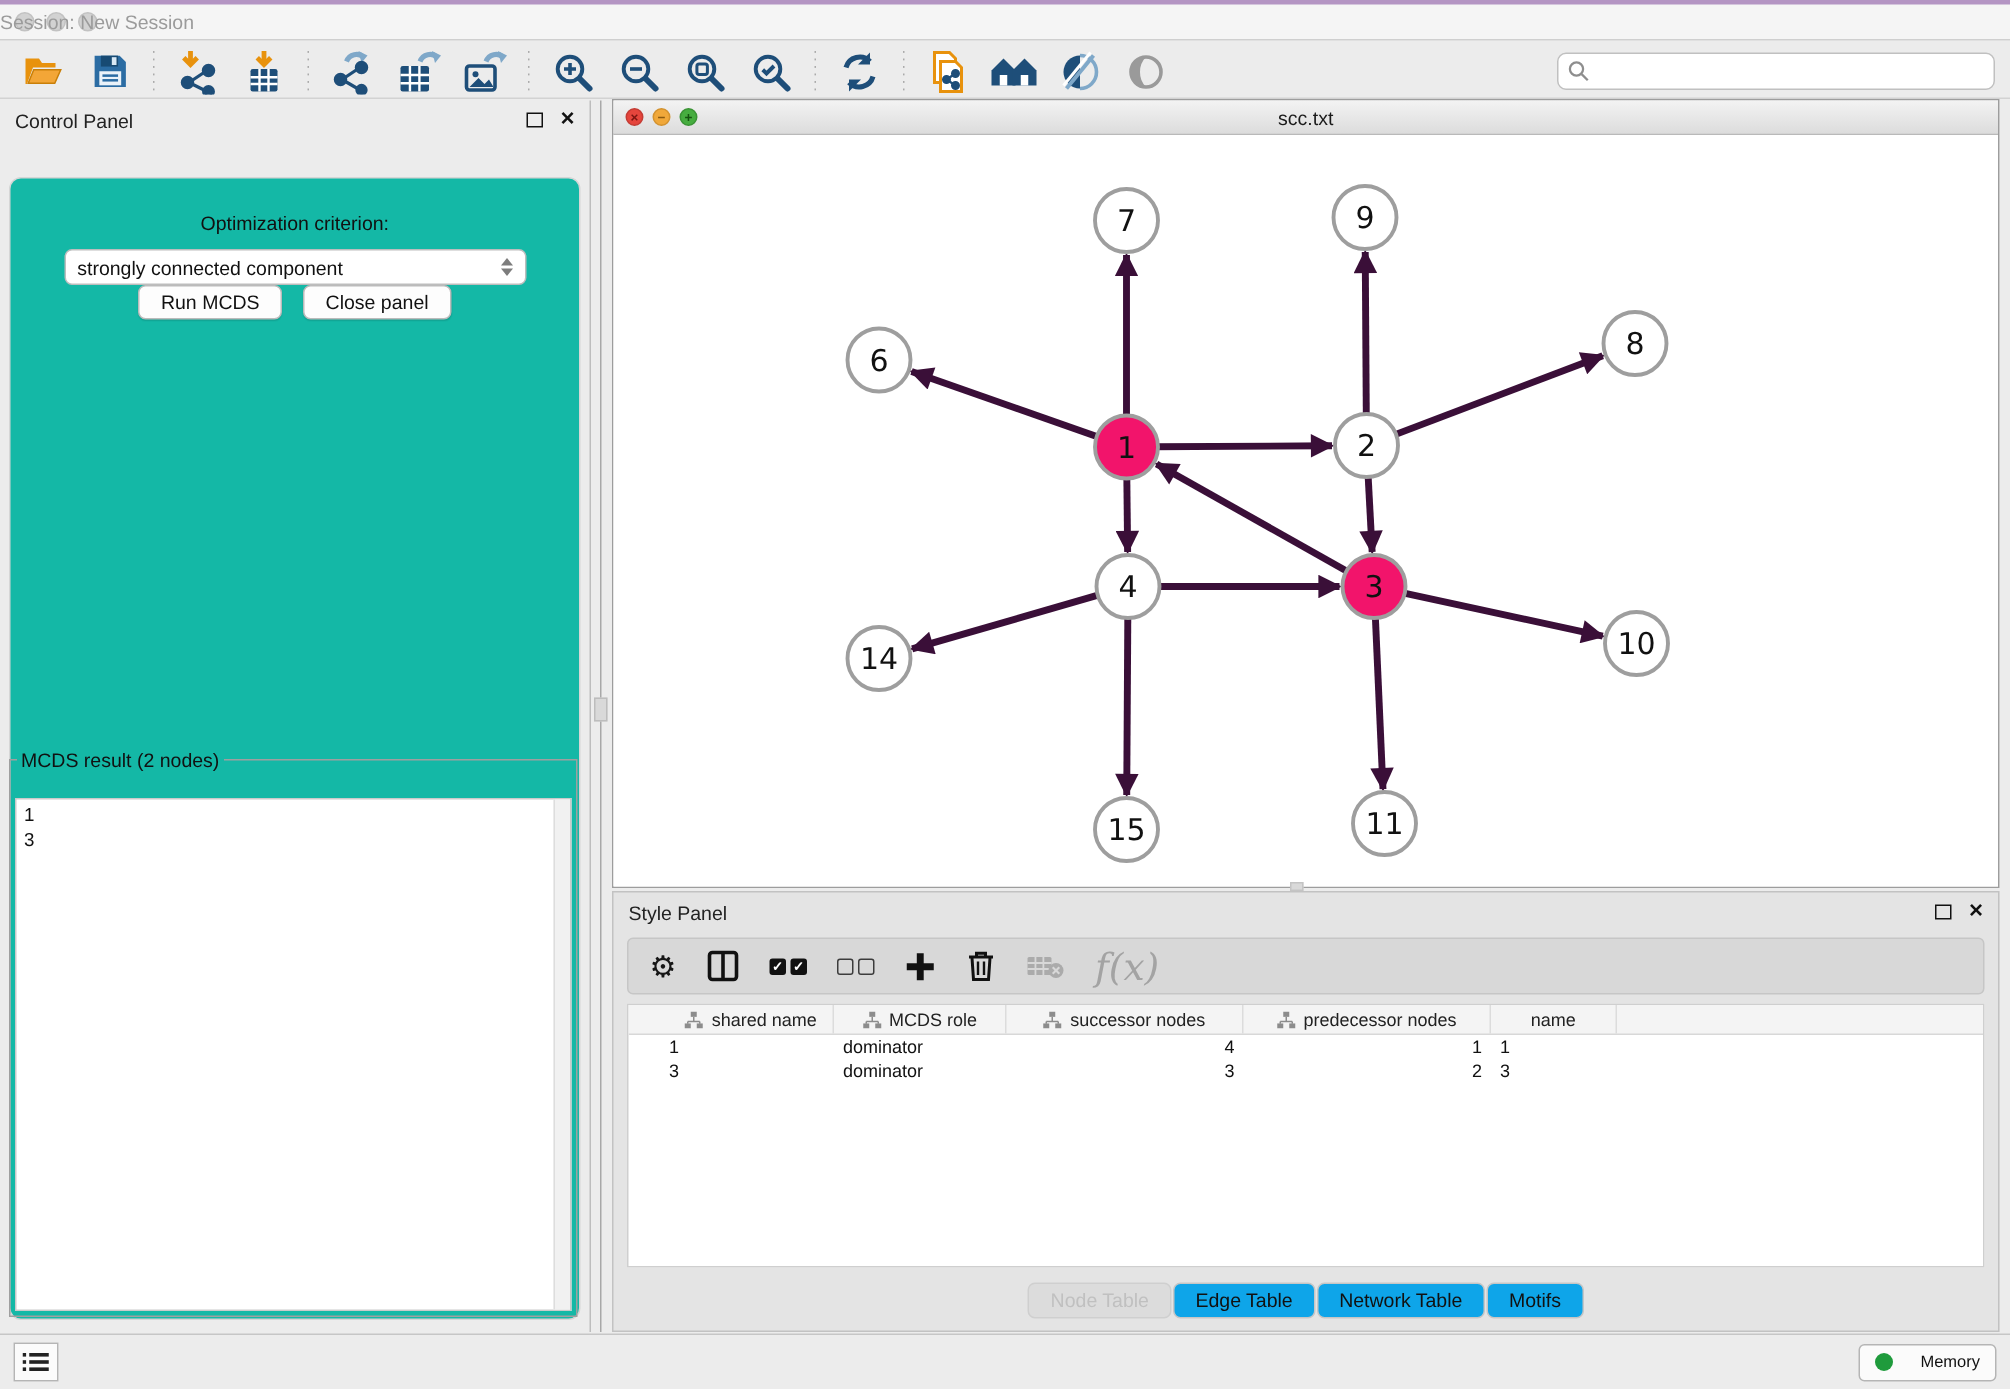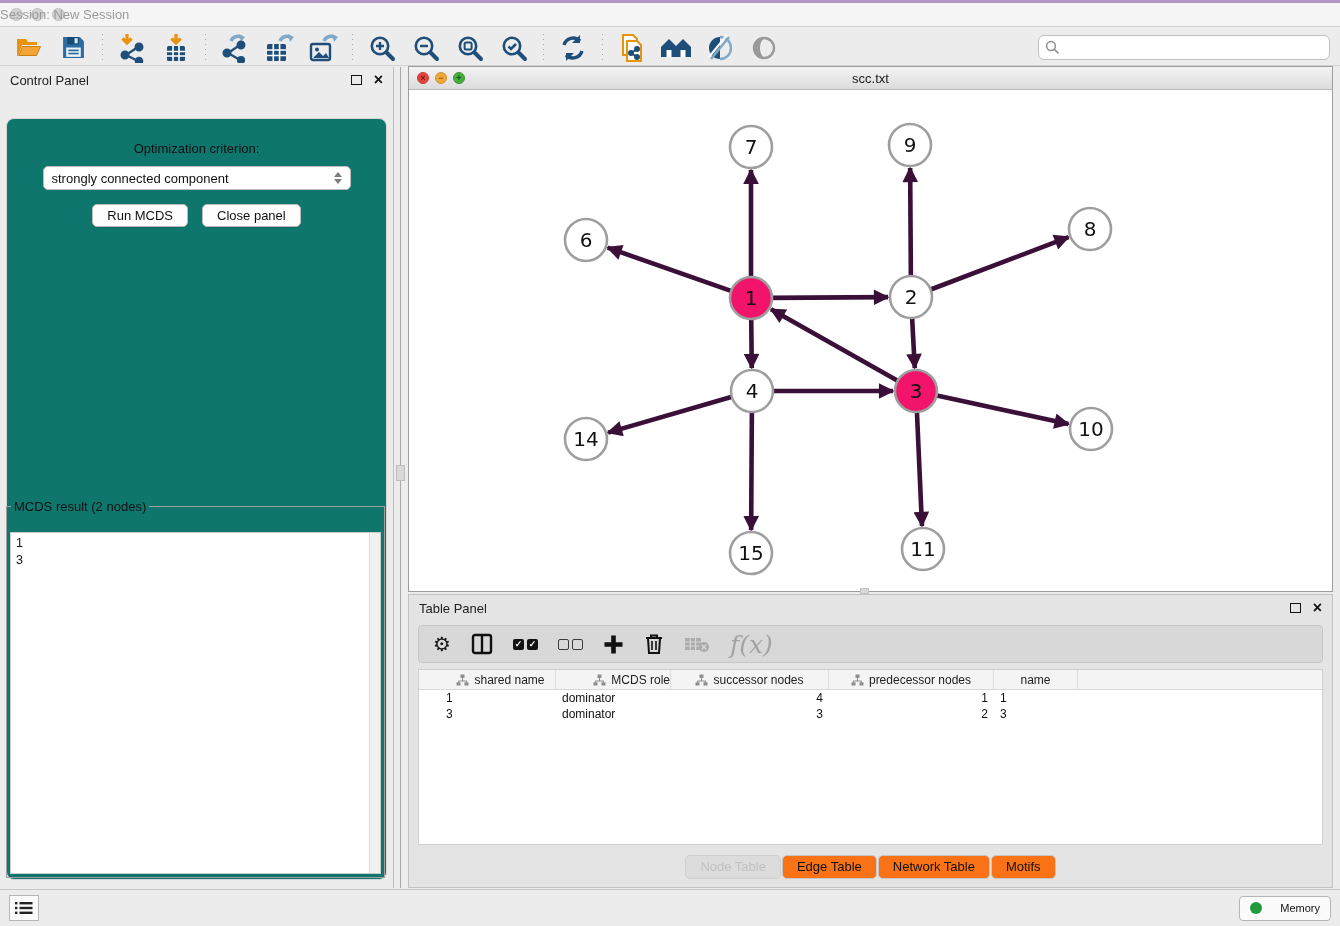--- a/index.html
+++ b/index.html
@@ -54,34 +54,34 @@
   .close-x { font-size:16px; font-weight:bold; color:#111; line-height:1; }
   .cp-tabs { display:flex; justify-content:center; gap:1px; position:relative; z-index:2; margin-top:4px; }
   .cp-tab {
     font-size:13px; padding:3px 13px 4px;
     background:#fff; border:1px solid #c6c6c6; border-bottom:none;
     border-radius:5px 5px 0 0; color:#111;
   }
   .cp-tab.sel { background:#e7e7e7; color:#b9b9b9; border-color:#d2d2d2; }
   .cp-card {
     position:absolute; left:6px; right:6px; top:51px; bottom:8px;
-    background:#0f766e; border:1px solid #d6d6d6; border-radius:8px;
+    background:#14b8a6; border:1px solid #d6d6d6; border-radius:8px;
   }
   .opt-label { text-align:center; font-size:13px; margin-top:22px; }
   .dropdown {
     margin:10px auto 0; width:308px; height:24px; background:#fff;
     border:1px solid #bdbdbd; border-radius:5px;
     display:flex; align-items:center; padding:0 8px; font-size:13px;
   }
   .dropdown .dlabel { flex:1; }
   .stepper { display:flex; flex-direction:column; gap:2px; }
   .stepper i { width:0; height:0; border-left:4px solid transparent; border-right:4px solid transparent; }
   .stepper .up { border-bottom:5px solid #7d7d7d; }
   .stepper .down { border-top:5px solid #7d7d7d; }
-  .btnrow { display:flex; justify-content:center; gap:14px; margin-top:14px; }
+  .btnrow { display:flex; justify-content:center; gap:14px; }
   .pbtn {
     min-width:94px; padding:3px 14px; font-size:13px; text-align:center;
     background:#fdfdfd; border:1px solid #bbb; border-radius:5px;
     box-shadow:0 1px 1px rgba(0,0,0,.12);
   }
   .result-fs {
     position:absolute; left:6px; right:8px; top:432px; bottom:10px;
     border:1px solid #9f9f9f; background:transparent; padding:2px;
   }
   .result-fs legend { font-size:13px; padding:0 3px; margin-left:2px; color:#111; }
@@ -138,28 +138,28 @@
     margin:6px 9px 0; background:#fff; border:1px solid #cfcfcf;
     height:176px; overflow:hidden; font-size:12px;
   }
   .tp-hrow { display:flex; background:#f4f4f4; border-bottom:1px solid #d8d8d8; height:20px; }
   .tp-hcell {
     display:flex; align-items:center; justify-content:center; gap:5px;
     border-right:1px solid #dcdcdc; color:#222; font-size:12px;
   }
   .tp-row { display:flex; height:16px; align-items:center; }
   .tp-cell { padding:0 6px; }
-  .c0 { width:137px;padding-left:27px; } .c1 { width:115px;justify-content:flex-end; } .c2 { width:158px; } .c3 { width:165px; } .c4 { width:84px; }
+  .c0 { width:137px;padding-left:27px; } .c1 { width:115px; } .c2 { width:158px; } .c3 { width:165px; } .c4 { width:84px; }
   .num { text-align:right; }
   .tp-tabs {
     position:absolute; left:0; right:0; bottom:8px;
     display:flex; justify-content:center; gap:1px;align-items:flex-end;
   }
   .tp-tab {
-    font-size:13px; padding:3px 14px 4px; background:#f97316;
+    font-size:13px; padding:3px 14px 4px; background:#0ea5e9;
     border:1px solid #c6c6c6; border-radius:5px; color:#111;
   }
   .tp-tab.sel { background:#dcdcdc; color:#c0c0c0; border-color:#cfcfcf; }
   
   .statusbar {
     position:absolute; left:0; top:889px; width:1340px; height:37px;
     background:#ececec; border-top:1px solid #c6c6c6;
     display:flex; align-items:center; padding:0 9px;
   }
   .sb-left {
@@ -468,21 +468,21 @@
         <text x="177" y="349" dy="0.35em" text-anchor="middle" font-size="20" font-family="DejaVu Sans, sans-serif" fill="#111111">14</text>
         <circle cx="342" cy="463" r="21" fill="#FFFFFF" stroke="#9E9E9E" stroke-width="2.6"></circle>
         <text x="342" y="463" dy="0.35em" text-anchor="middle" font-size="20" font-family="DejaVu Sans, sans-serif" fill="#111111">15</text>
       </svg>
   </div>
 </div>
 <div class="h-grip" style="left:860px; top:588px;"></div>
 
 <div class="table-panel">
   <div class="panel-head">
-    <span>Table Panel</span>
+    <span>Style Panel</span>
     <span class="spacer"></span>
     <span class="float-icon"></span>
     <span class="close-x">×</span>
   </div>
   <div class="tp-toolbar">
     <span class="tp-ico gear-glyph">⚙</span>
     <span class="tp-ico">
       <svg width="22" height="22" viewBox="0 0 22 22">
           <rect x="2" y="2" width="18" height="18" rx="2" fill="none" stroke="#111" stroke-width="2.4"></rect>
           <path d="M11 2v18" stroke="#111" stroke-width="2.4"></path>

